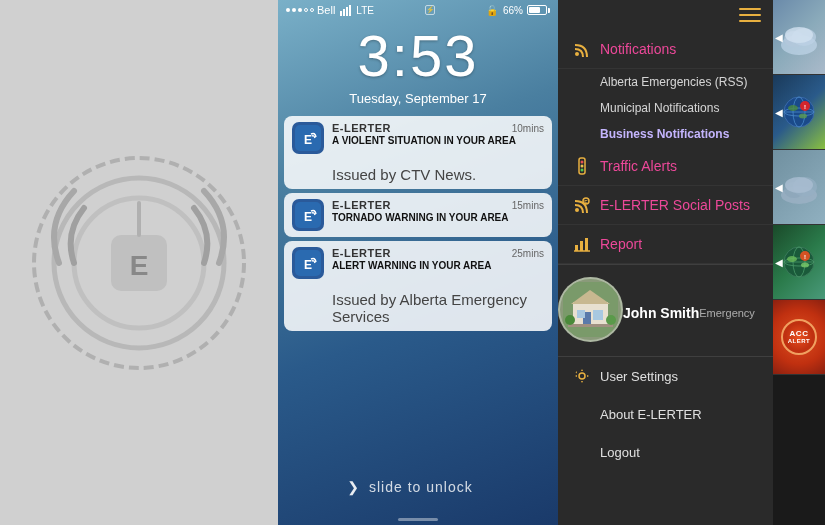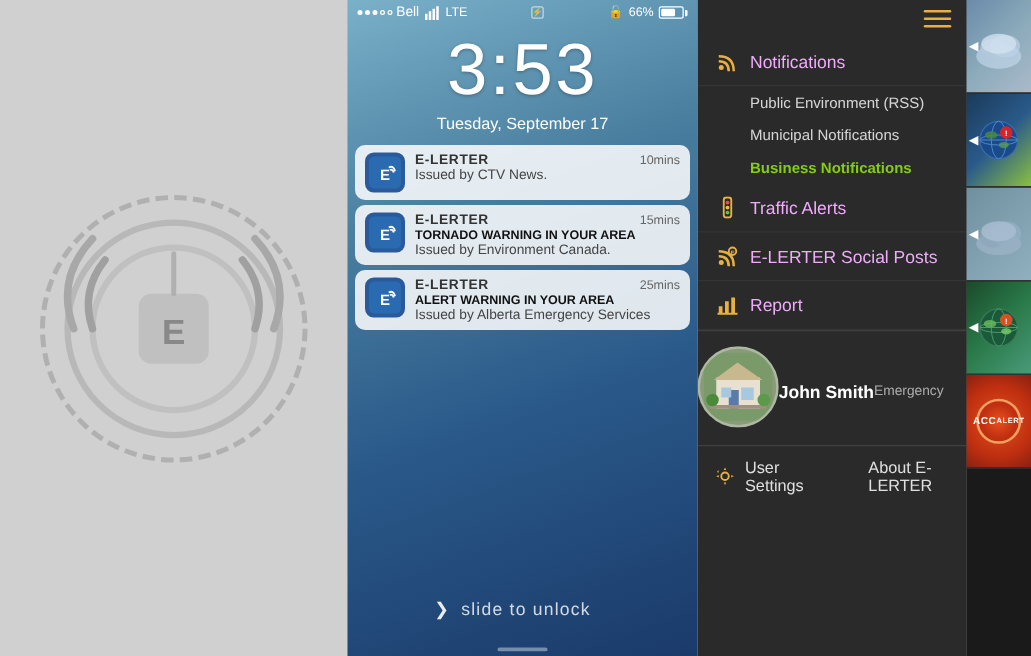--- a/index.html
+++ b/index.html
@@ -180,22 +180,23 @@
     }
 
     .notif-title {
       font-size: 10px;
       font-weight: 700;
       color: #111;
       margin-top: 1px;
     }
 
     .notif-subtitle {
-      font-size: 11px;
+      font-size: 15px;
       color: #444;
+      margin-top: 20px;
     }
 
     .slide-to-unlock {
       position: absolute;
       bottom: 30px;
       left: 0;
       right: 16px;
       text-align: center;
       color: rgba(255,255,255,0.8);
       font-size: 14px;
@@ -267,32 +268,32 @@
       align-items: center;
       justify-content: center;
       color: #e8b040;
       font-size: 16px;
       flex-shrink: 0;
     }
 
     .menu-item-label {
       font-size: 14px;
       font-weight: 500;
-      color: #f0abfc;
+      color: #ec4899;
     }
 
     .menu-sub-item {
       padding: 6px 14px 6px 42px;
       cursor: pointer;
       font-size: 12px;
       color: rgba(255,255,255,0.8);
     }
 
     .menu-sub-item.active {
-      color: #84cc16;
+      color: #c4b5fd;
       font-weight: 600;
     }
 
     
     .profile-section {
       display: flex;
       flex-direction: row;
       align-items: center;
       padding: 12px 0 8px;
       border-top: 1px solid rgba(255,255,255,0.1);
@@ -318,21 +319,21 @@
       color: white;
     }
 
     .profile-location {
       font-size: 11px;
       color: rgba(255,255,255,0.6);
     }
 
     .menu-bottom-items {
       display: flex;
-      flex-direction: row;
+      flex-direction: column;
     }
 
     .menu-bottom-item {
       display: flex;
       align-items: center;
       gap: 8px;
       padding: 9px 14px;
       cursor: pointer;
       font-size: 13px;
       color: rgba(255,255,255,0.85);
@@ -394,21 +395,21 @@
     .thumb-globe-2 { background: linear-gradient(135deg, #1a4a2a 0%, #2a7a4a 50%, #4a9a7a 100%); }
     .thumb-alert { background: radial-gradient(circle, #e05020 0%, #c03010 60%, #8a2010 100%); }
 
     .acc-badge {
       width: 36px;
       height: 36px;
       border-radius: 50%;
       background: radial-gradient(circle, #e85020 0%, #c03010 60%);
       border: 2px solid #f0a060;
       display: flex;
-      flex-direction: row;
+      flex-direction: column;
       align-items: center;
       justify-content: center;
       font-size: 7px;
       font-weight: 900;
       color: white;
       letter-spacing: 0.5px;
     }
 
     .lte-bar {
       display: flex;
@@ -491,40 +492,40 @@
         <text x="13" y="19" text-anchor="middle" font-size="12" font-weight="900" fill="white" font-family="Arial">E</text>
         <path d="M16 9 Q20 7 21 12" fill="none" stroke="white" stroke-width="1.5"></path>
         <path d="M17 11 Q19 10 20 13" fill="none" stroke="white" stroke-width="1.5"></path>
       </svg>
     </div>
     <div class="notif-content">
       <div class="notif-header">
         <span class="notif-app">E-LERTER</span>
         <span class="notif-time">10mins</span>
       </div>
+      <div class="notif-title">A VIOLENT SITUATION IN YOUR AREA</div>
       <div class="notif-subtitle">Issued by CTV News.</div>
     </div>
   </div>
 
   <div class="notification-card">
     <div class="notif-icon">
       <svg width="26" height="26" viewBox="0 0 26 26">
         <rect width="26" height="26" rx="5" fill="#2a6ab0"></rect>
         <text x="13" y="19" text-anchor="middle" font-size="12" font-weight="900" fill="white" font-family="Arial">E</text>
         <path d="M16 9 Q20 7 21 12" fill="none" stroke="white" stroke-width="1.5"></path>
         <path d="M17 11 Q19 10 20 13" fill="none" stroke="white" stroke-width="1.5"></path>
       </svg>
     </div>
     <div class="notif-content">
       <div class="notif-header">
         <span class="notif-app">E-LERTER</span>
         <span class="notif-time">15mins</span>
       </div>
       <div class="notif-title">TORNADO WARNING IN YOUR AREA</div>
-      <div class="notif-subtitle">Issued by Environment Canada.</div>
     </div>
   </div>
 
   <div class="notification-card">
     <div class="notif-icon">
       <svg width="26" height="26" viewBox="0 0 26 26">
         <rect width="26" height="26" rx="5" fill="#2a6ab0"></rect>
         <text x="13" y="19" text-anchor="middle" font-size="12" font-weight="900" fill="white" font-family="Arial">E</text>
         <path d="M16 9 Q20 7 21 12" fill="none" stroke="white" stroke-width="1.5"></path>
         <path d="M17 11 Q19 10 20 13" fill="none" stroke="white" stroke-width="1.5"></path>
@@ -561,21 +562,21 @@
   <div class="menu-item">
     <div class="menu-item-icon">
       <svg width="18" height="18" viewBox="0 0 18 18">
         <circle cx="4" cy="14" r="2" fill="#e8b040"></circle>
         <path d="M2 9 Q10 9 10 17" fill="none" stroke="#e8b040" stroke-width="2"></path>
         <path d="M2 5 Q14 5 14 17" fill="none" stroke="#e8b040" stroke-width="2"></path>
       </svg>
     </div>
     <span class="menu-item-label">Notifications</span>
   </div>
-  <div class="menu-sub-item">Public Environment (RSS)</div>
+  <div class="menu-sub-item">Alberta Emergencies (RSS)</div>
   <div class="menu-sub-item">Municipal Notifications</div>
   <div class="menu-sub-item active">Business Notifications</div>
 
   <div class="menu-item">
     <div class="menu-item-icon">
       <svg width="18" height="18" viewBox="0 0 18 18">
         <rect x="6" y="1" width="6" height="16" rx="2" fill="none" stroke="#e8b040" stroke-width="1.5"></rect>
         <circle cx="9" cy="5" r="1.5" fill="#e85050"></circle>
         <circle cx="9" cy="9" r="1.5" fill="#e8c050"></circle>
         <circle cx="9" cy="13" r="1.5" fill="#50c850"></circle>

